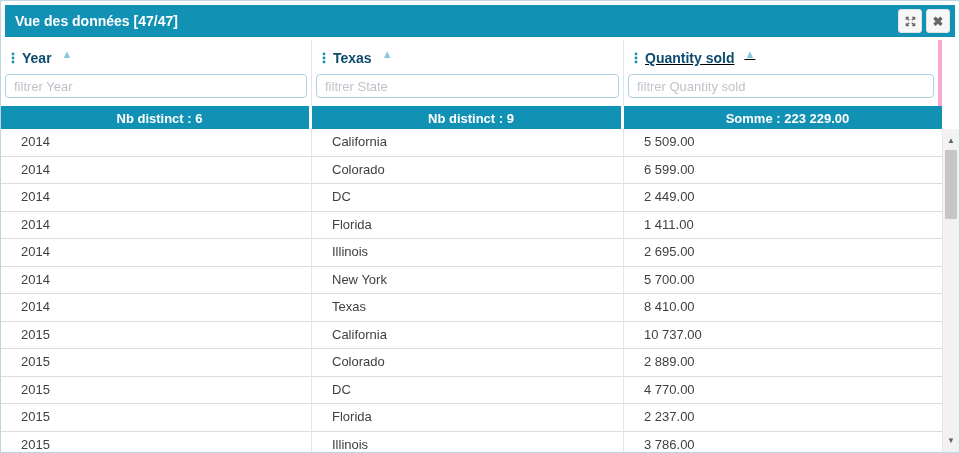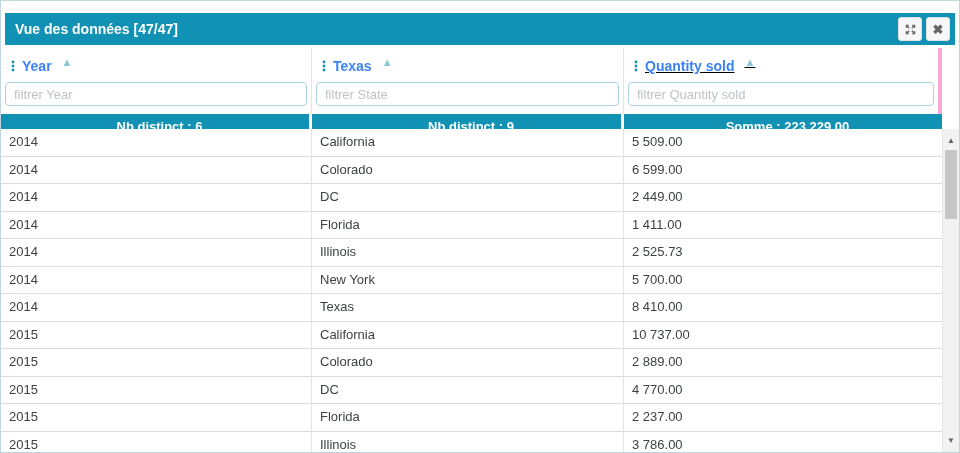--- a/index.html
+++ b/index.html
@@ -9,21 +9,21 @@
   .window {
     position: relative;
     width: 960px; height: 453px;
     background: #fff;
     border: 1px solid #bfd6de;
     overflow: hidden;
   }
 
   
   .titlebar {
-    margin: 12px 4px 3px 4px;
+    margin: 4px 4px 3px 4px;
     height: 32px;
     background: #1191b4;
     display: flex; align-items: center; justify-content: space-between;
     padding: 0 5px 0 10px;
   }
   .titlebar .title {
     color: #ffffff; font-weight: bold; font-size: 14px;
   }
   .tb-controls { display: flex; gap: 4px; }
   .tb-btn {
@@ -50,21 +50,21 @@
   }
   .hcol:last-child { border-right: 4px solid #f9a8d4; text-decoration: underline; }
   .hlabel-row {
     display: flex; align-items: center;
     height: 24px;
     padding-left: 6px;
     cursor: pointer;
   }
   .grip-icon { margin-right: 7px; display: inline-flex; }
   .hlabel {
-    color: #3b82f6; font-weight: bold; font-size: 14px;
+    color: #0c4a6e; font-weight: bold; font-size: 14px;
   }
   .sort-asc {
     color: #8ac7dd; font-size: 11px;
     margin-left: 10px;
     position: relative; top: -4px;
   }
   .filter-input {
     width: 100%; height: 24px;
     margin-top: 4px;
     border: 1px solid #abd2e3;
@@ -108,21 +108,21 @@
     grid-template-columns: 311px 312px 1fr;
     height: 27.5px;
     background: #fff;
     cursor: default;
   }
   .cell {
     border-bottom: 1px solid #dcdcdc;
     border-right: 1px solid #e3e6e8;
     font-size: 13px; color: #3e4144;
     line-height: 26.5px;
-    padding-left: 8px;
+    padding-left: 20px;
     white-space: nowrap; overflow: hidden;
   }
   .cell:last-child { border-right: none; }
 
   
   .scrollbar {
     position: absolute;
     top: 0; right: 0; bottom: 0;
     width: 17px;
     background: #f2f2f2;
@@ -242,21 +242,21 @@
 
     <div class="row">
       <div class="cell">2014</div>
       <div class="cell">Florida</div>
       <div class="cell">1 411.00</div>
     </div>
 
     <div class="row">
       <div class="cell">2014</div>
       <div class="cell">Illinois</div>
-      <div class="cell">2 525.73</div>
+      <div class="cell">2 695.00</div>
     </div>
 
     <div class="row">
       <div class="cell">2014</div>
       <div class="cell">New York</div>
       <div class="cell">5 700.00</div>
     </div>
 
     <div class="row">
       <div class="cell">2014</div>

